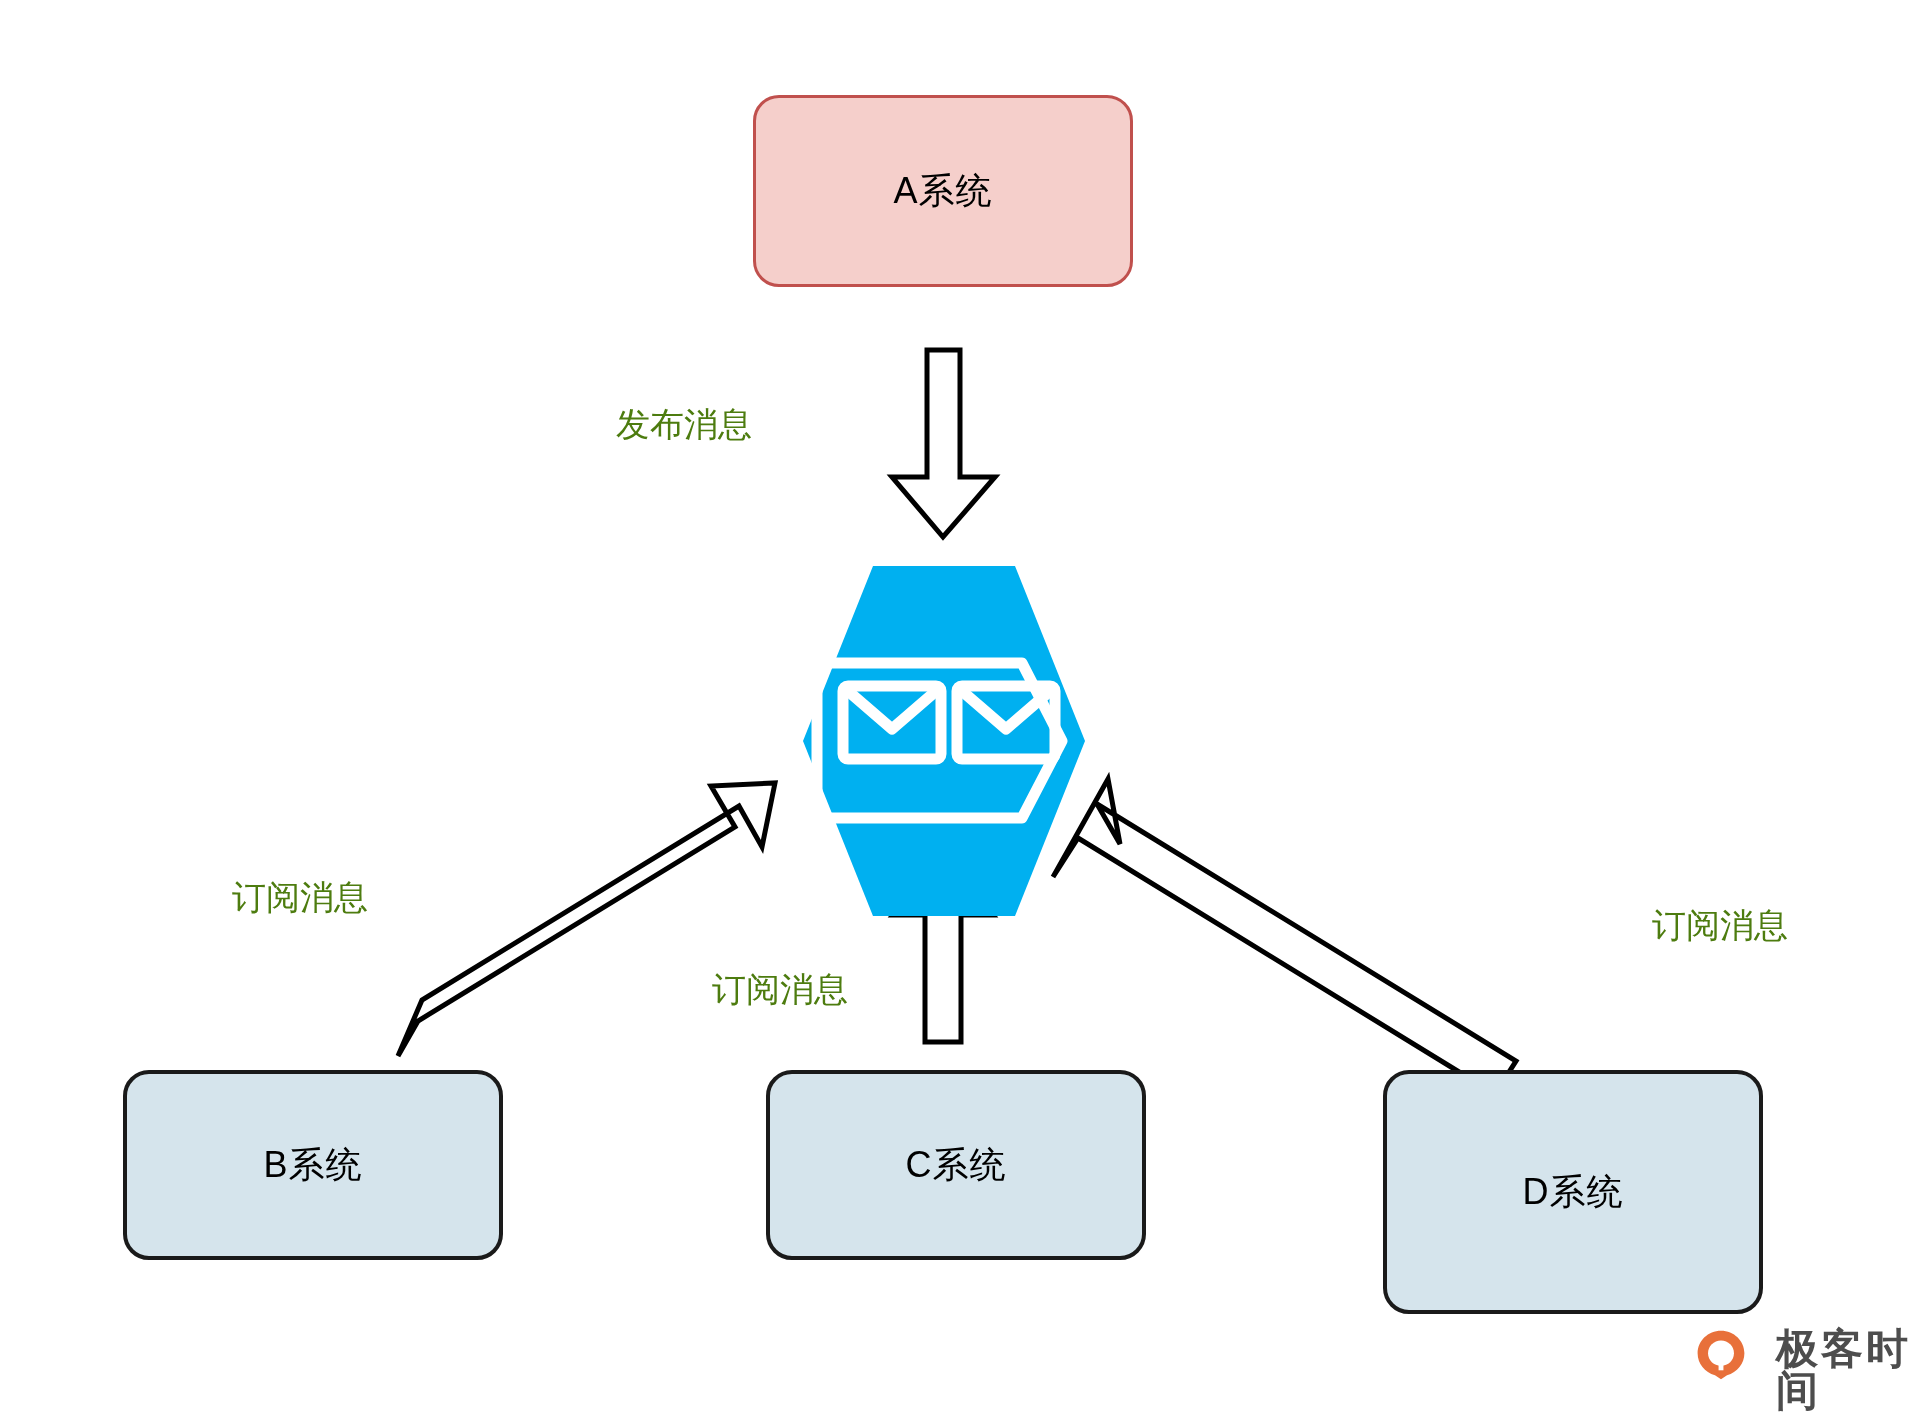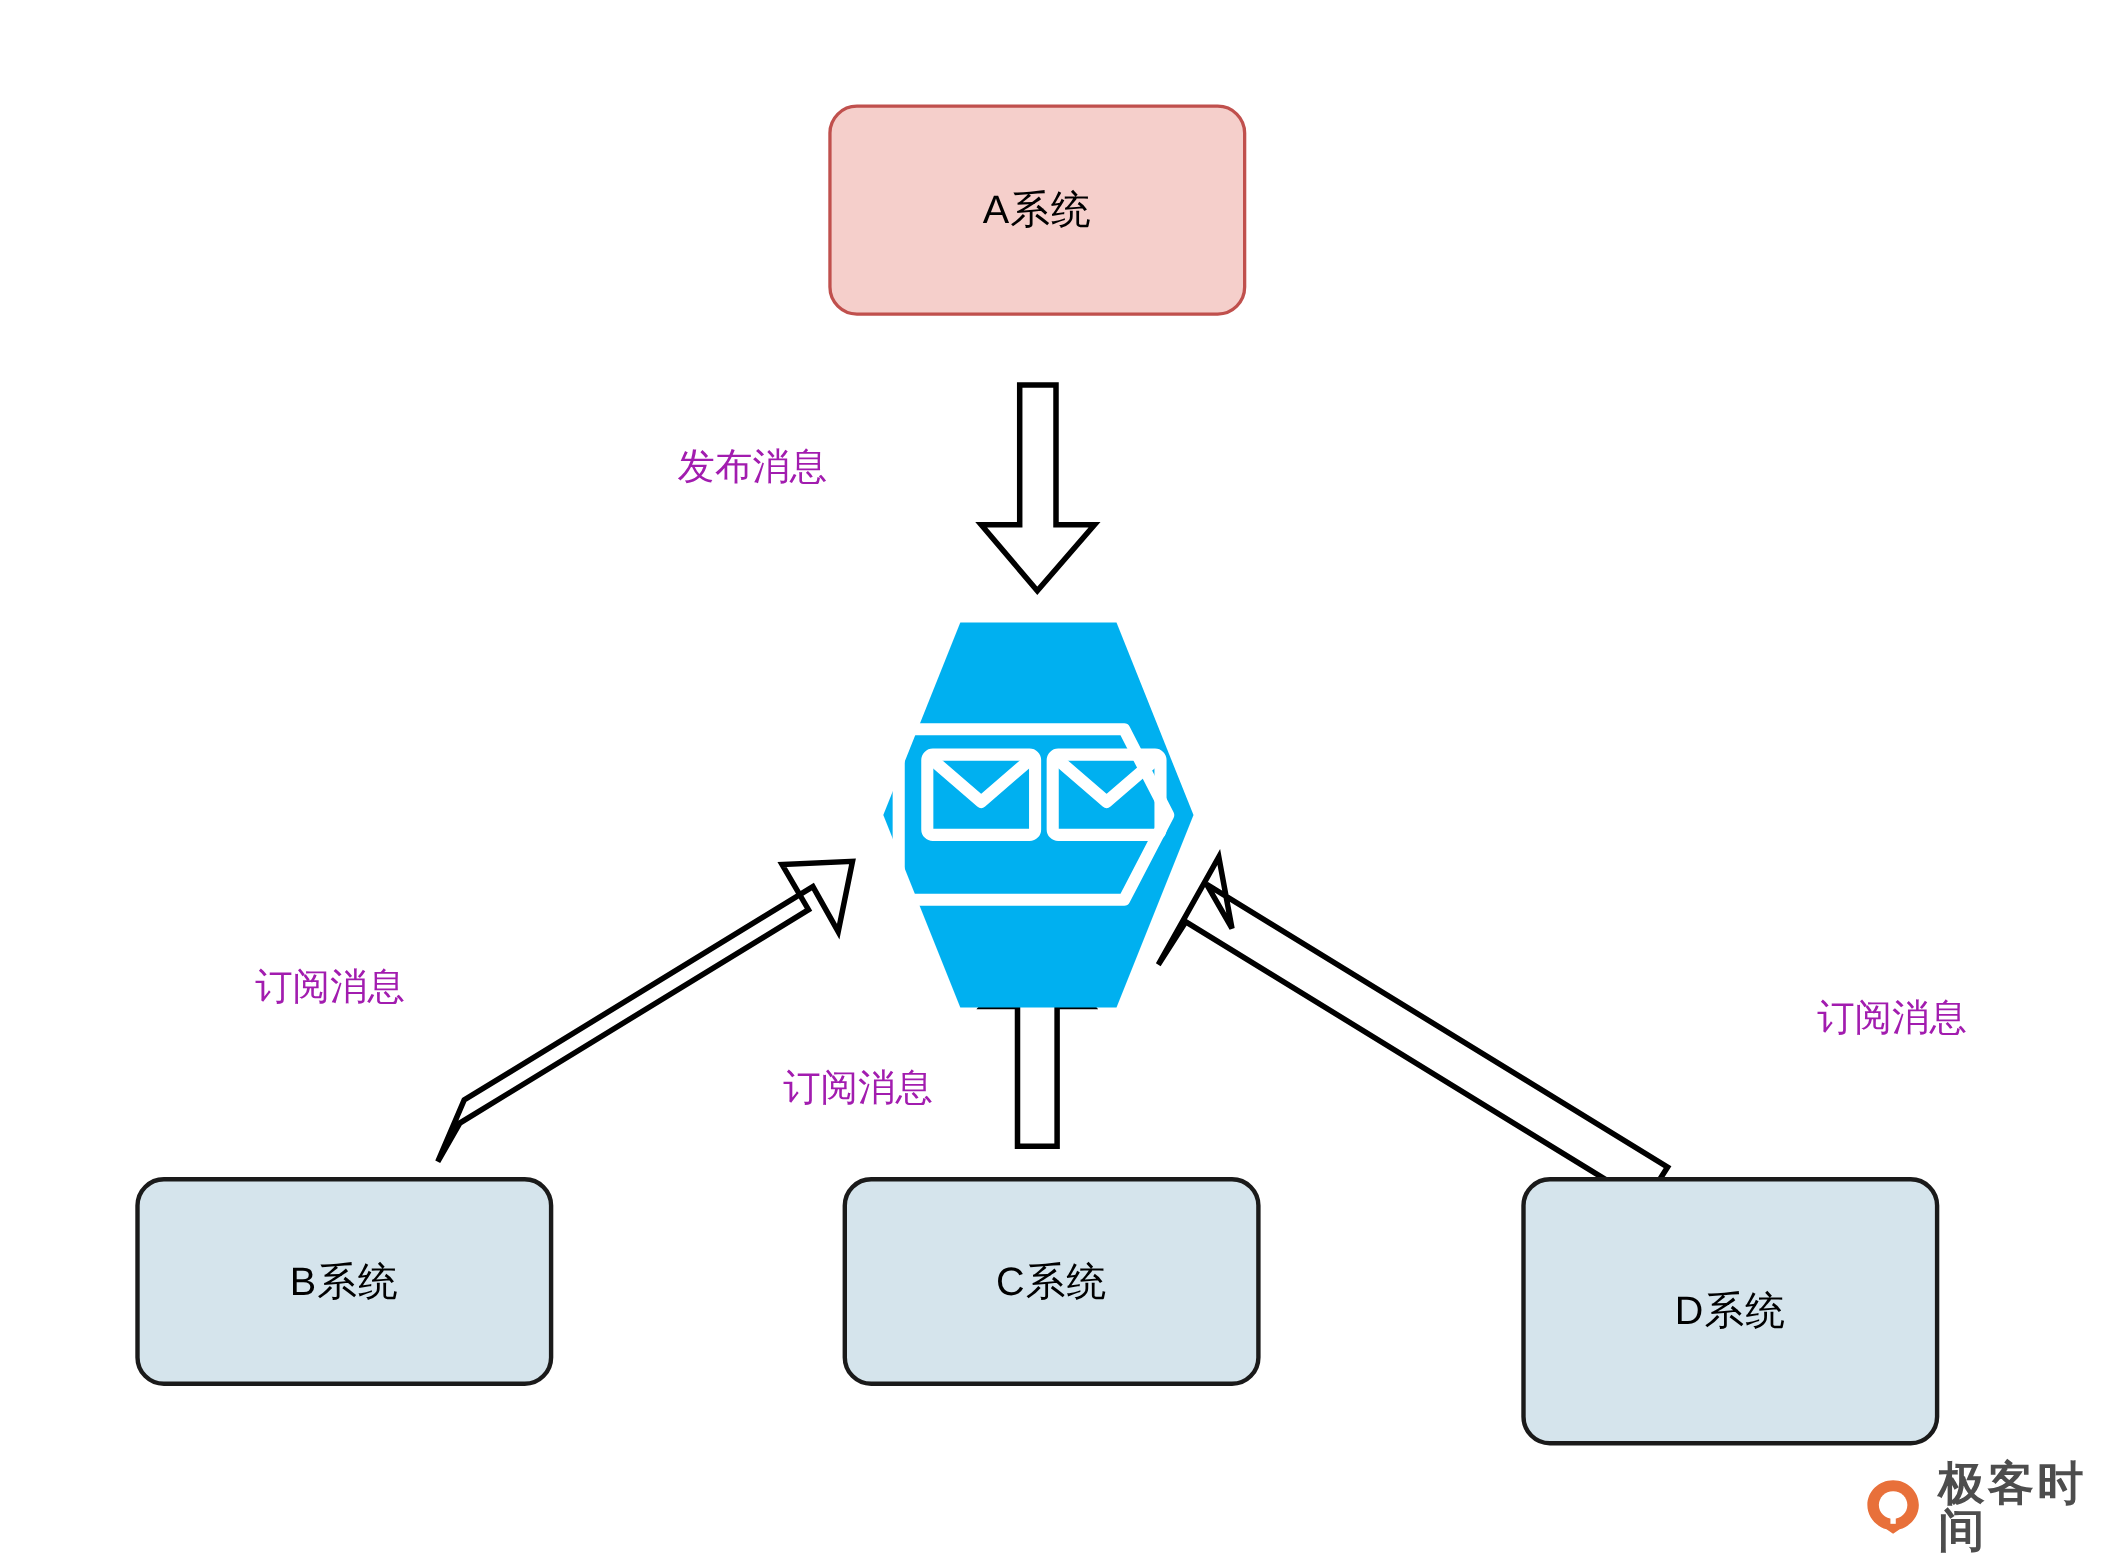--- a/index.html
+++ b/index.html
@@ -37,21 +37,21 @@
   .node-subscriber {
     background: #D5E4EC;
     border: 4px solid #1a1a1a;
   }
   .node-label {
     pointer-events: none;
   }
   .edge-label {
     position: absolute;
     font-size: 34px;
-    color: #a21caf;
+    color: #4d7c0f;
     line-height: 1;
     white-space: nowrap;
   }
   .svg-layer {
     position: absolute;
     left: 0;
     top: 0;
     width: 1920px;
     height: 1415px;
   }
@@ -67,22 +67,22 @@
   .mq-glyph {
     fill: none;
     stroke: #ffffff;
     stroke-width: 11;
     stroke-linejoin: round;
     stroke-linecap: round;
   }
   .brand {
     position: absolute;
     display: flex;
-    align-items: center;
-    gap: 14px;
+    align-items: flex-start;
+    gap: 28px;
   }
   .brand-mark {
     width: 54px;
     height: 54px;
     flex: 0 0 auto;
   }
   .brand-text {
     font-size: 42px;
     color: #4d4d4d;
     letter-spacing: 3px;

